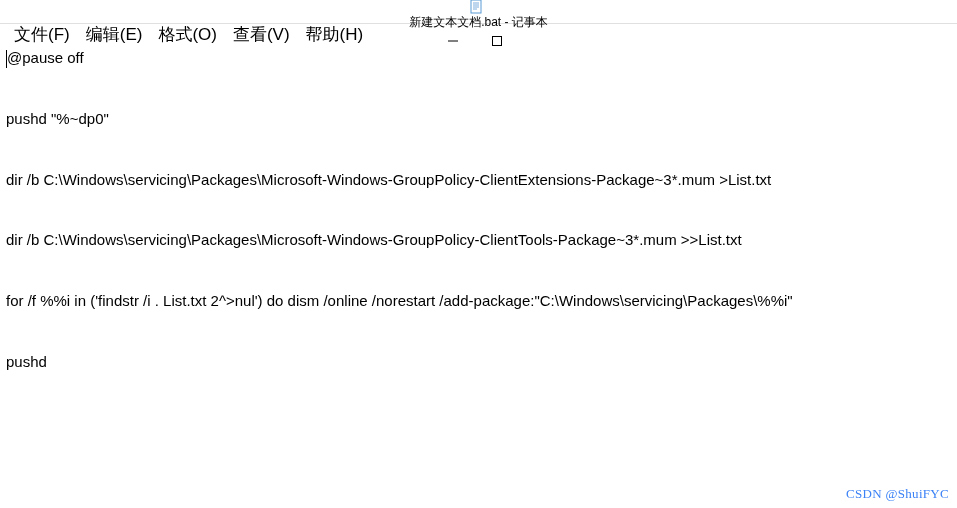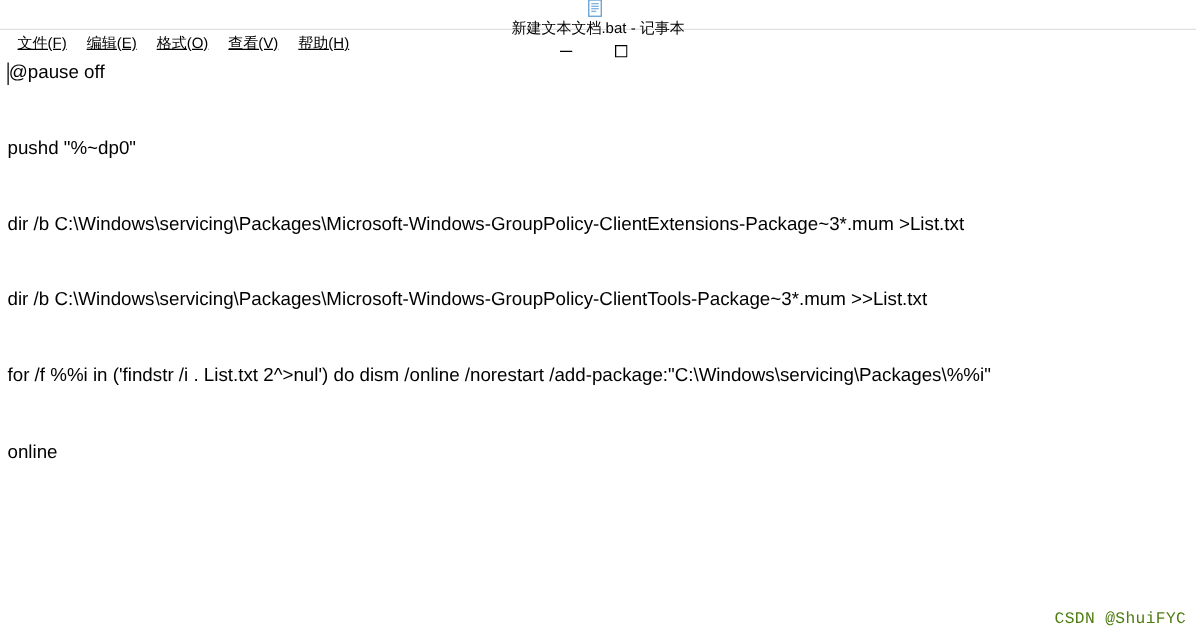--- a/index.html
+++ b/index.html
@@ -52,24 +52,23 @@
       font-size: 12px;
       color: #333;
       cursor: pointer;
     }
     .menubar {
       height: 20px;
       display: flex;
       align-items: center;
       padding: 0 6px;
       background: #ffffff;
-      font-size: 12px;
+      font-size: 17px;
       color: #000;
       gap: 0;
-      text-decoration: underline;
     }
     .menu-item {
       padding: 0 8px;
       cursor: pointer;
     }
     .editor {
       padding: 4px 6px;
       font-size: 15px;
       font-family: "Microsoft YaHei", Arial, sans-serif;
       color: #000;
@@ -84,22 +83,22 @@
       background: #000;
       vertical-align: text-top;
       position: relative;
       top: 1px;
     }
     .watermark {
       position: absolute;
       right: 8px;
       bottom: 6px;
       font-size: 13px;
-      color: #4d7c0f;
-      font-family: Liberation Mono, monospace;
+      color: #3b82f6;
+      font-family: Liberation Serif, serif;
       letter-spacing: 0.3px;
     }
   </style>
 </head>
 <body>
 
 <div class="titlebar">
   <span class="titlebar-icon">
     <svg width="14" height="14" viewBox="0 0 14 14">
       <rect x="1" y="0" width="10" height="13" fill="#fff" stroke="#5a9bd5" stroke-width="1"></rect>
@@ -140,15 +139,15 @@
 <span></span>
 <span>dir /b C:\Windows\servicing\Packages\Microsoft-Windows-GroupPolicy-ClientExtensions-Package~3*.mum &gt;List.txt</span>
 <span></span>
 <span></span>
 <span>dir /b C:\Windows\servicing\Packages\Microsoft-Windows-GroupPolicy-ClientTools-Package~3*.mum &gt;&gt;List.txt</span>
 <span></span>
 <span></span>
 <span>for /f %%i in ('findstr /i . List.txt 2^&gt;nul') do dism /online /norestart /add-package:"C:\Windows\servicing\Packages\%%i"</span>
 <span></span>
 <span></span>
-<span>online</span></div>
+<span>pushd</span></div>
 
 <div class="watermark">CSDN @ShuiFYC</div>
 
 </body></html>

